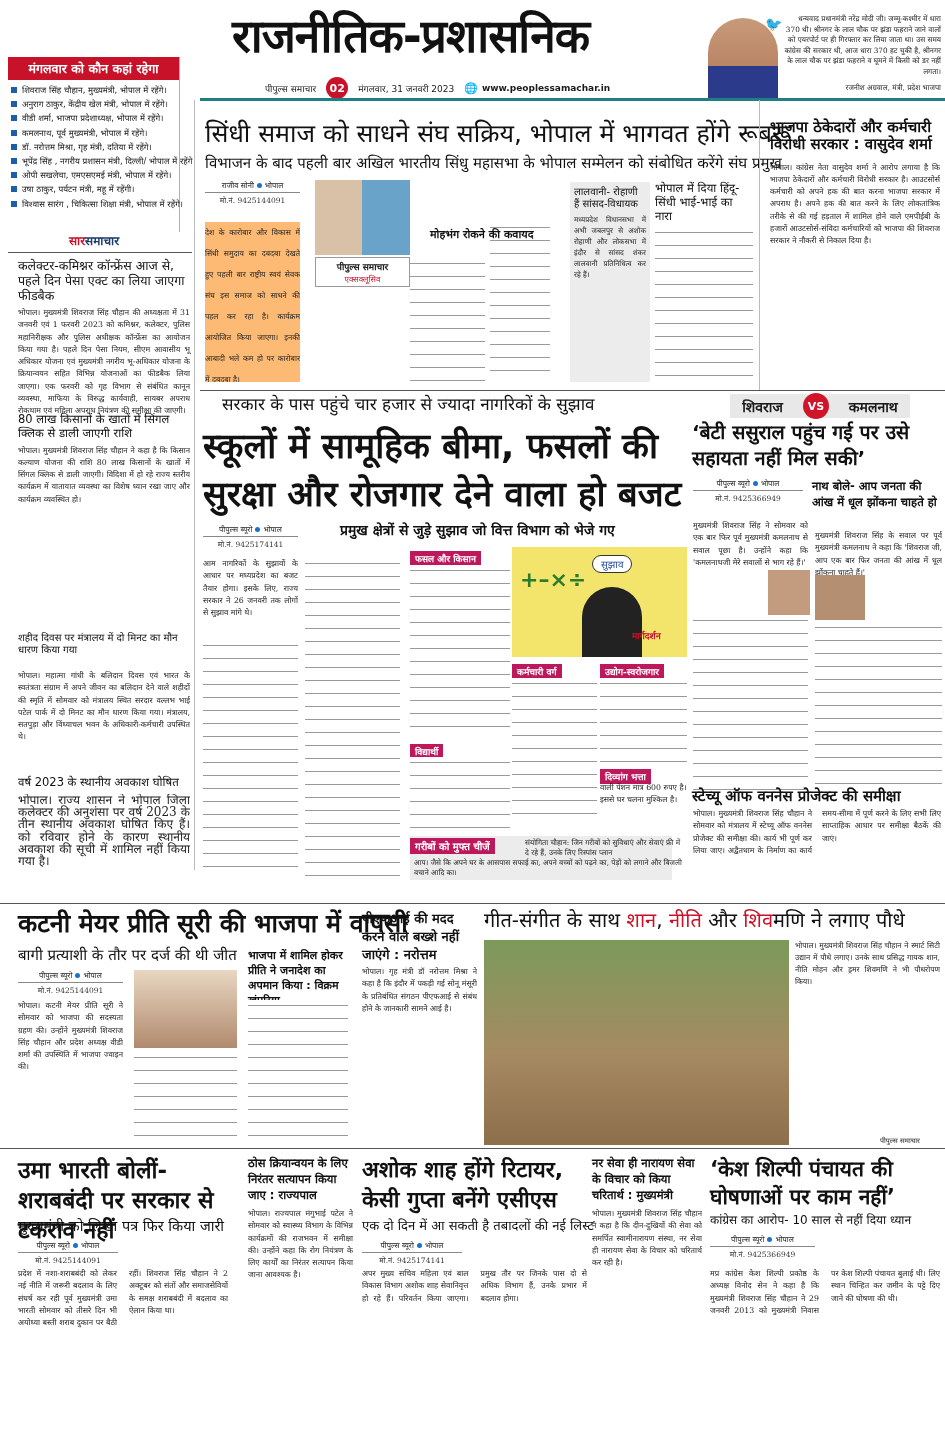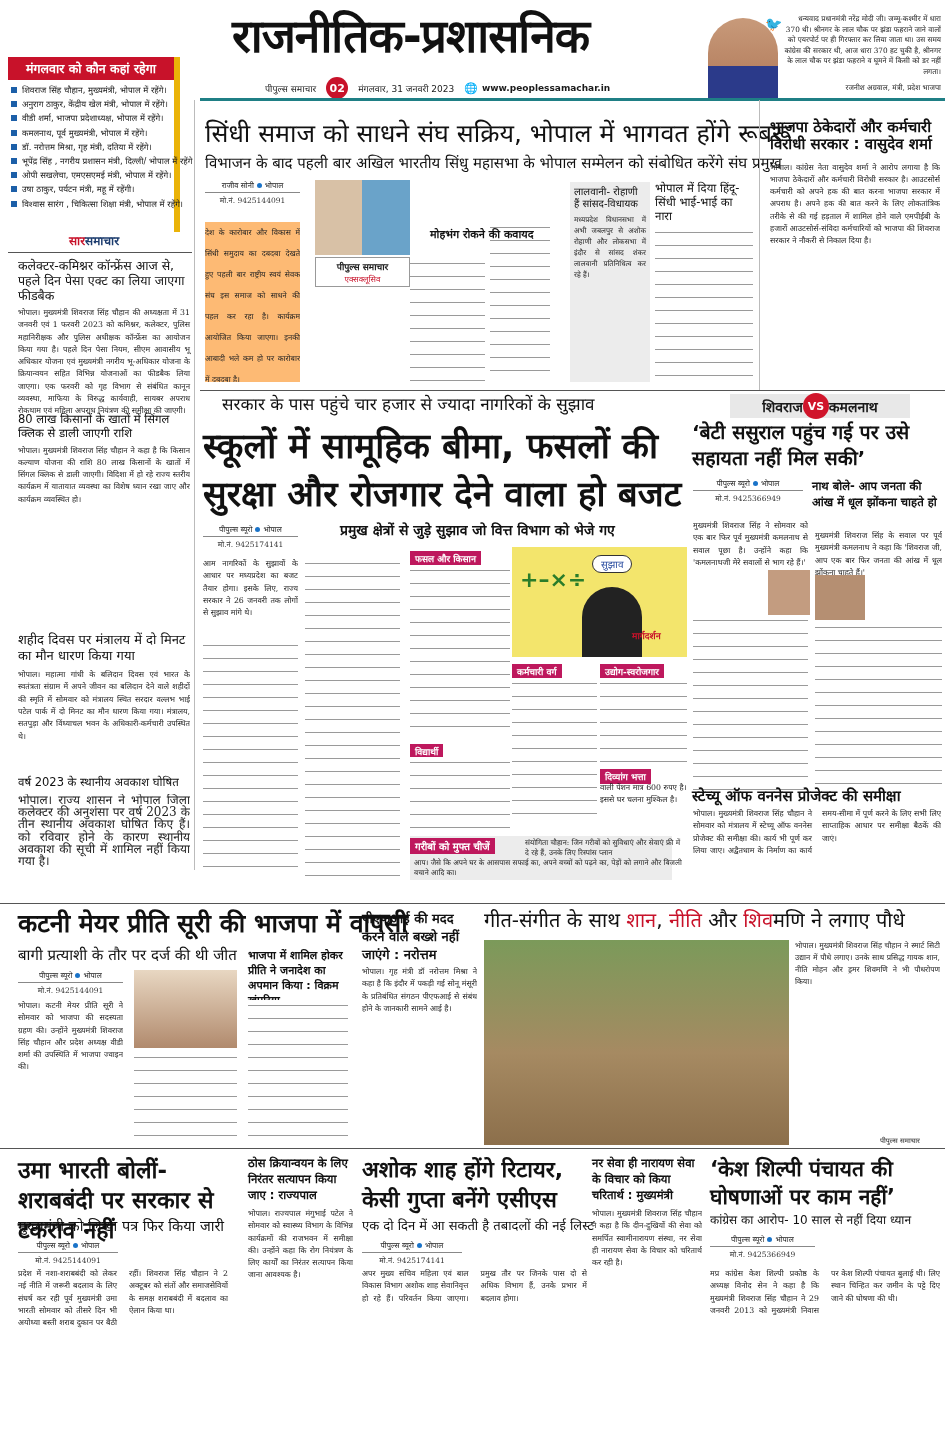--- a/index.html
+++ b/index.html
@@ -7,31 +7,31 @@
 .abs{position:absolute}
 .hl{font-family:"DejaVu Sans",sans-serif;font-weight:bold;color:#111;line-height:1.15}
 .hl-light{font-family:"DejaVu Sans",sans-serif;color:#111;line-height:1.2}
 .body-text{font-family:"DejaVu Serif",serif;font-size:8.6px;line-height:13px;color:#222;text-align:justify}
 .byline{font-size:7.5px;text-align:center;color:#222;border-bottom:1px solid #888;padding-bottom:2px;margin-bottom:2px}
 .byline .dot{display:inline-block;width:5px;height:5px;border-radius:50%;background:#1a73c8;margin:0 3px;vertical-align:middle}
 .mob{font-size:7.5px;text-align:center;color:#333;font-family:"DejaVu Serif",serif}
 .rule{background:#555}
 .masthead-title{font-size:46px;font-weight:bold;letter-spacing:-1px}
 .teal-bar{background:#1f7f85;height:3px}
-.who-box{border-right:6px solid #eab308}
+.who-box{border-right:1px solid #eab308}
 .who-head{background:#c8122a;color:#fff;font-weight:bold;font-size:12.5px;text-align:center;padding:3px 0}
 .who-list li{list-style:none;font-size:8.4px;line-height:14.2px;padding-left:14px;position:relative;white-space:nowrap}
 .who-list li:before{content:"";position:absolute;left:3px;top:4px;width:6px;height:6px;background:#1c5fa8}
 .saar{font-size:12px;font-weight:bold;text-align:center}
 .saar .r{color:#c8122a}.saar .b{color:#1c3c6e}
 .pill-red{background:#be185d;color:#fff;font-size:9px;font-weight:bold;padding:1px 5px;display:inline-block}
 .img-ph{background:#c9b59a;overflow:hidden}
 .box-grey{background:#ececec}
 .box-yellow{background:#f3e56c}
-.vs-bar{background:#e8e8e8;font-weight:bold;font-size:14px;display:flex;align-items:center;justify-content:center;}
+.vs-bar{background:#e8e8e8;font-weight:bold;font-size:14px;display:flex;align-items:center;justify-content:center;gap:20px}
 .vs-circle{width:26px;height:26px;border-radius:50%;background:#d0152b;color:#fff;font-size:11px;display:flex;align-items:center;justify-content:center;font-weight:bold}
 .red{color:#c8122a}
 .line-fill{background:repeating-linear-gradient(#fff 0 5px,#9a9a9a 5px 6px,#fff 6px 13px)}
 .col-sep{background:#bbb;width:1px}
 </style>
 </head>
 <body>
 
 <div class="abs" style="left:0;top:0;width:945px;height:100px">
   <div class="abs hl masthead-title" style="left:232px;top:10px">राजनीतिक-प्रशासनिक</div>
@@ -68,21 +68,21 @@
 
 <div class="abs" style="left:18px;top:258px;width:172px">
   <div class="hl-light" style="font-size:12.5px;margin-bottom:4px">कलेक्टर-कमिश्नर कॉन्फ्रेंस आज से, पहले दिन पेसा एक्ट का लिया जाएगा फीडबैक</div>
   <div class="body-text" style="font-size:7.8px;line-height:12.3px">भोपाल। मुख्यमंत्री शिवराज सिंह चौहान की अध्यक्षता में 31 जनवरी एवं 1 फरवरी 2023 को कमिश्नर, कलेक्टर, पुलिस महानिरीक्षक और पुलिस अधीक्षक कॉन्फ्रेंस का आयोजन किया गया है। पहले दिन पेसा नियम, सीएम आवासीय भू अधिकार योजना एवं मुख्यमंत्री नगरीय भू-अधिकार योजना के क्रियान्वयन सहित विभिन्न योजनाओं का फीडबैक लिया जाएगा। एक फरवरी को गृह विभाग से संबंधित कानून व्यवस्था, माफिया के विरुद्ध कार्यवाही, सायबर अपराध रोकथाम एवं महिला अपराध नियंत्रण की समीक्षा की जाएगी।</div>
 </div>
 <div class="abs" style="left:18px;top:413px;width:172px">
   <div class="hl-light" style="font-size:11.5px;margin-bottom:4px">80 लाख किसानों के खातों में सिंगल क्लिक से डाली जाएगी राशि</div>
   <div class="body-text" style="font-size:7.8px;line-height:12.3px;height:150px;overflow:hidden">भोपाल। मुख्यमंत्री शिवराज सिंह चौहान ने कहा है कि किसान कल्याण योजना की राशि 80 लाख किसानों के खातों में सिंगल क्लिक से डाली जाएगी। विदिशा में हो रहे राज्य स्तरीय कार्यक्रम में यातायात व्यवस्था का विशेष ध्यान रखा जाए और कार्यक्रम व्यवस्थित हो।</div>
 </div>
 <div class="abs" style="left:18px;top:632px;width:172px">
-  <div class="hl-light" style="font-size:13px;margin-bottom:6px">शहीद दिवस पर मंत्रालय में दो मिनट का मौन धारण किया गया</div>
+  <div class="hl-light" style="font-size:10px;margin-bottom:14px">शहीद दिवस पर मंत्रालय में दो मिनट का मौन धारण किया गया</div>
   <div class="body-text" style="font-size:7.8px;line-height:12.3px;height:120px;overflow:hidden">भोपाल। महात्मा गांधी के बलिदान दिवस एवं भारत के स्वतंत्रता संग्राम में अपने जीवन का बलिदान देने वाले शहीदों की स्मृति में सोमवार को मंत्रालय स्थित सरदार वल्लभ भाई पटेल पार्क में दो मिनट का मौन धारण किया गया। मंत्रालय, सतपुड़ा और विंध्याचल भवन के अधिकारी-कर्मचारी उपस्थित थे।</div>
 </div>
 <div class="abs" style="left:18px;top:776px;width:172px">
   <div class="hl-light" style="font-size:11.5px;margin-bottom:4px">वर्ष 2023 के स्थानीय अवकाश घोषित</div>
   <div class="body-text" style="font-size:12px;line-height:12.3px;height:90px;overflow:hidden">भोपाल। राज्य शासन ने भोपाल जिला कलेक्टर की अनुशंसा पर वर्ष 2023 के तीन स्थानीय अवकाश घोषित किए हैं। को रविवार होने के कारण स्थानीय अवकाश की सूची में शामिल नहीं किया गया है।</div>
 </div>
 <div class="abs col-sep" style="left:194px;top:100px;height:770px"></div>
 
 <div class="abs hl-light" style="left:205px;top:119px;font-size:25px;white-space:nowrap">सिंधी समाज को साधने संघ सक्रिय, भोपाल में भागवत होंगे रूबरू</div>
 <div class="abs hl-light" style="left:205px;top:154px;font-size:15px;white-space:nowrap">विभाजन के बाद पहली बार अखिल भारतीय सिंधु महासभा के भोपाल सम्मेलन को संबोधित करेंगे संघ प्रमुख</div>

